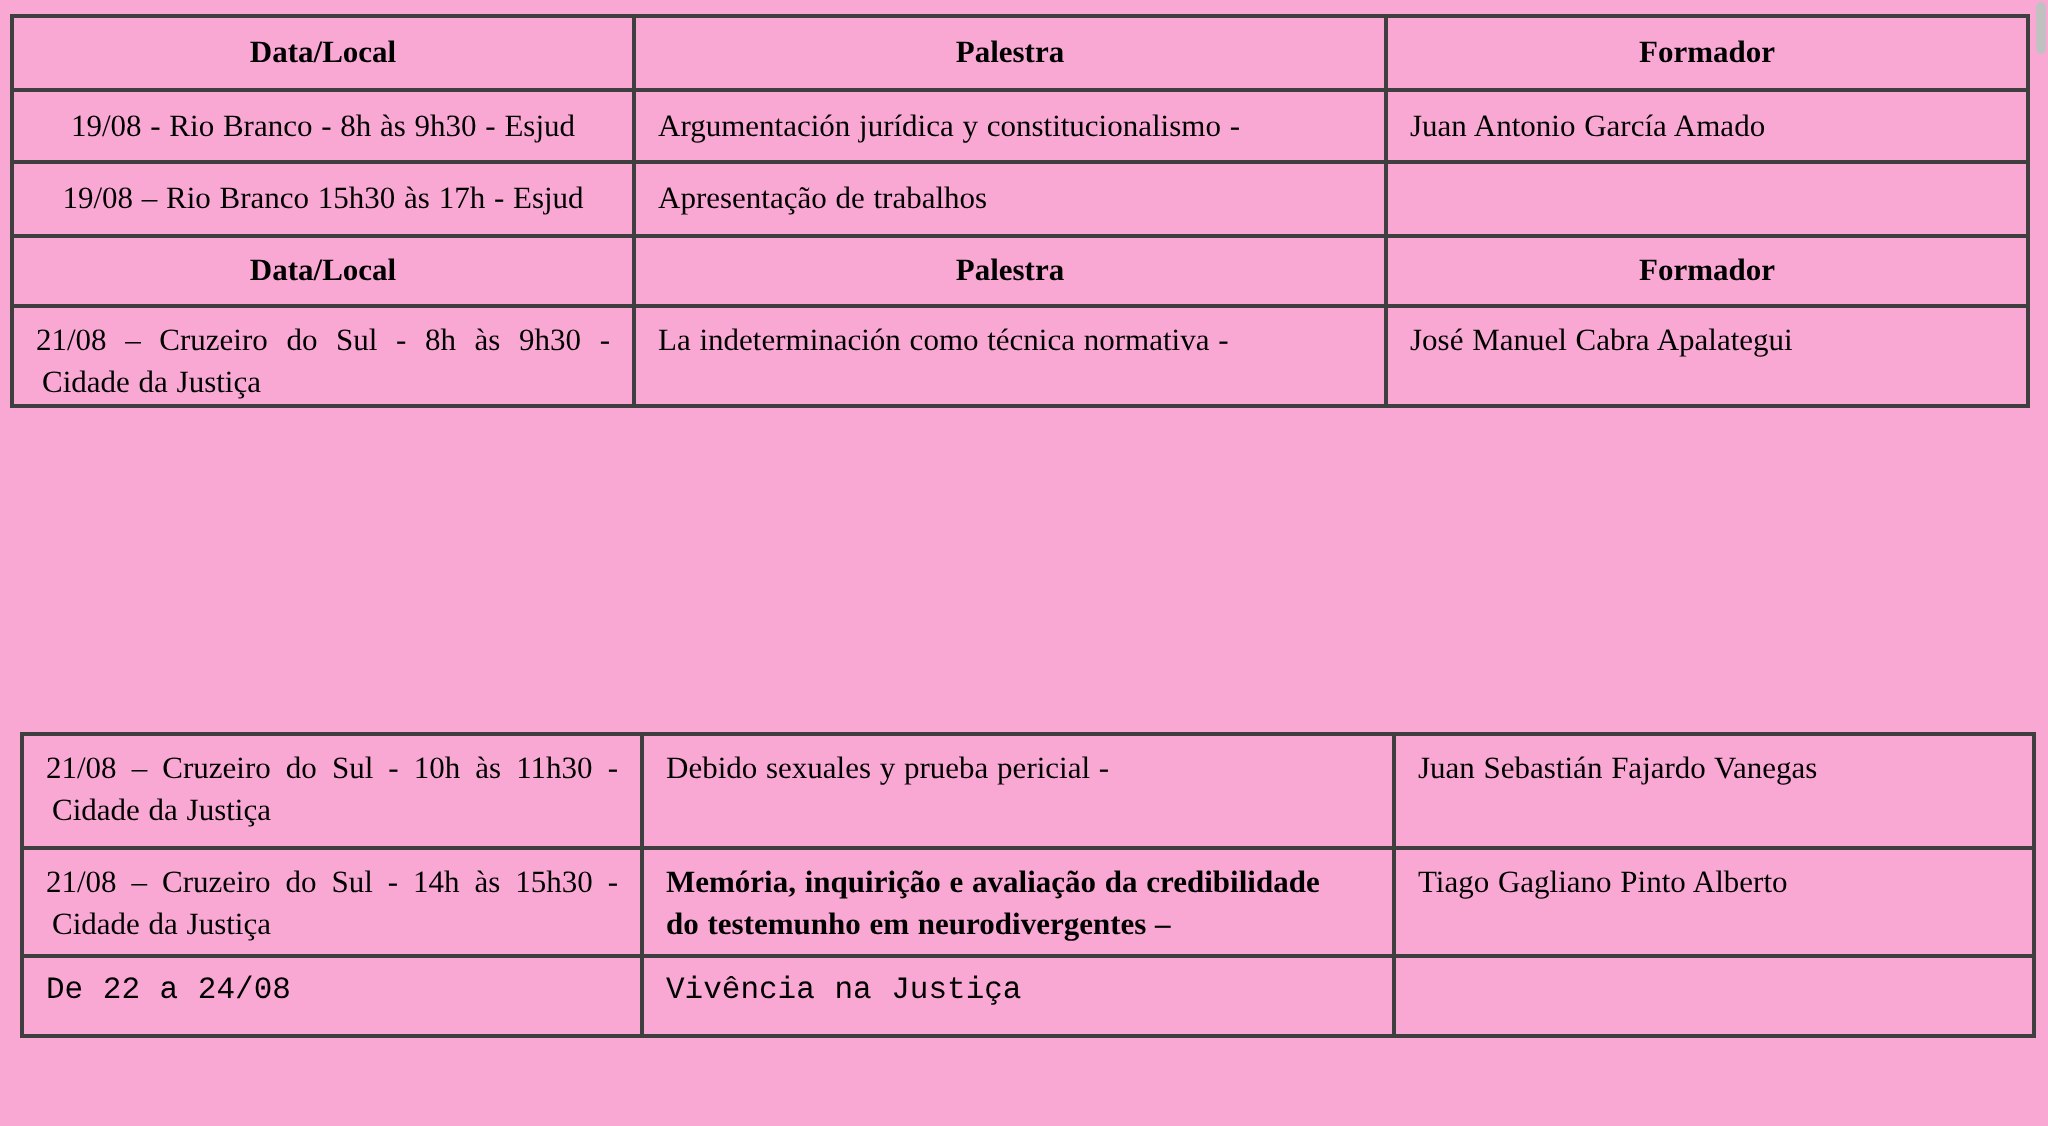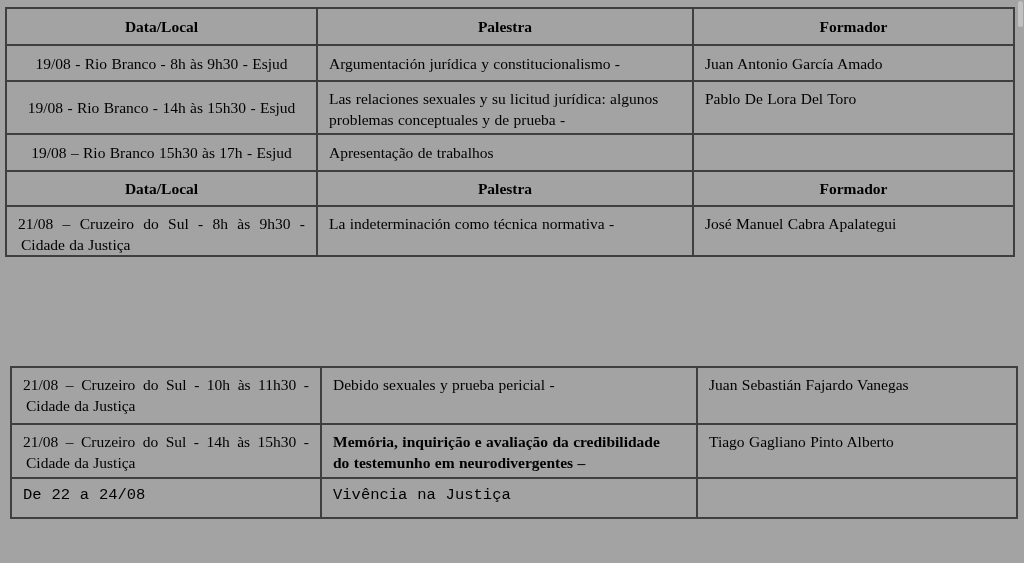--- a/index.html
+++ b/index.html
@@ -6,21 +6,21 @@
     margin: 0;
     padding: 0;
     background: #ffffff;
     font-family: "Liberation Serif", "DejaVu Serif", serif;
     color: #000000;
   }
   .canvas {
     position: relative;
     width: 1024px;
     height: 563px;
-    background: #a3a3a3;
+    background: #f9a8d4;
     overflow: hidden;
   }
   .tablewrap1 { position: absolute; left: 5px;  top: 7px; }
   .tablewrap2 { position: absolute; left: 10px; top: 366px; }
   table {
     border-collapse: collapse;
     table-layout: fixed;
   }
   .t1 { width: 1008px; }
   .t2 { width: 1006px; }
@@ -83,28 +83,20 @@
           <tr class="rh0">
         <td class="hdr">Data/Local</td>
         <td class="hdr">Palestra</td>
         <td class="hdr">Formador</td>
       </tr>
       <tr class="rh1">
         <td class="c-center">19/08 - Rio Branco - 8h às 9h30 - Esjud</td>
         <td>Argumentación jurídica y constitucionalismo -</td>
         <td>Juan Antonio García Amado</td>
       </tr>
-      <tr class="rh3">
-        <td class="c-center">19/08 - Rio Branco - 14h às 15h30 - Esjud</td>
-        <td class="vtop">
-          <span class="line">Las relaciones sexuales y su licitud jurídica: algunos</span>
-          <span class="line">problemas conceptuales y de prueba -</span>
-        </td>
-        <td class="vtop">Pablo De Lora Del Toro</td>
-      </tr>
       <tr class="rh4">
         <td class="c-center">19/08 – Rio Branco 15h30 às 17h - Esjud</td>
         <td>Apresentação de trabalhos</td>
         <td></td>
       </tr>
       <tr class="rh5">
         <td class="hdr">Data/Local</td>
         <td class="hdr">Palestra</td>
         <td class="hdr">Formador</td>
       </tr>

